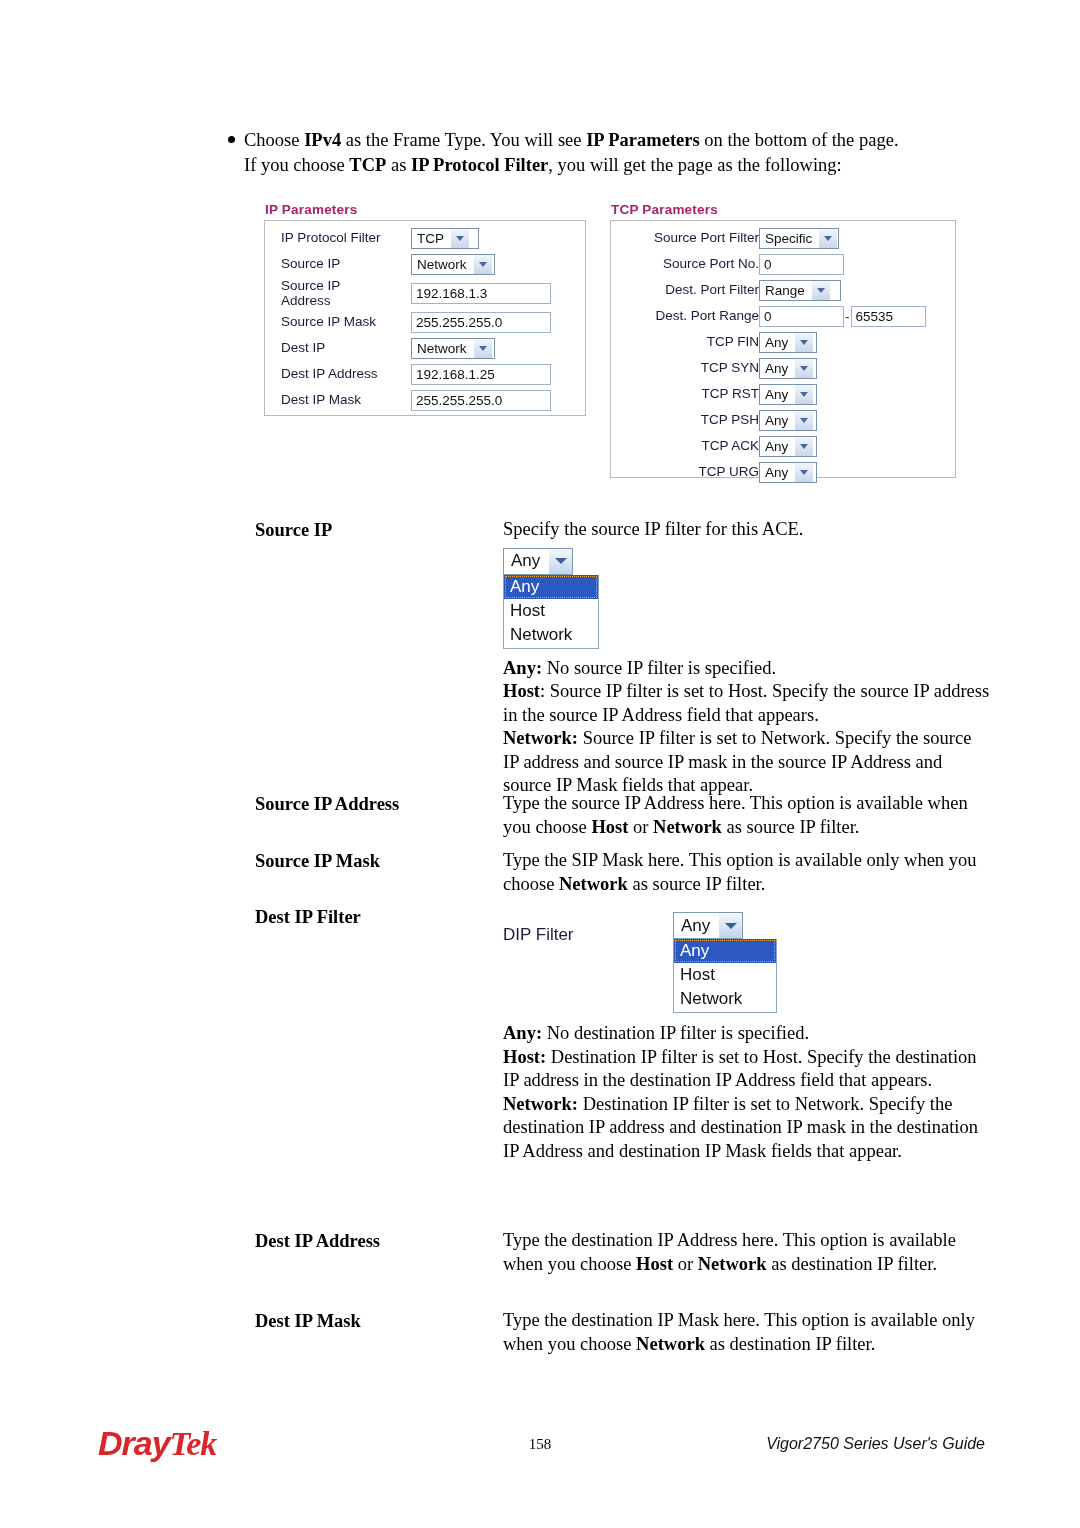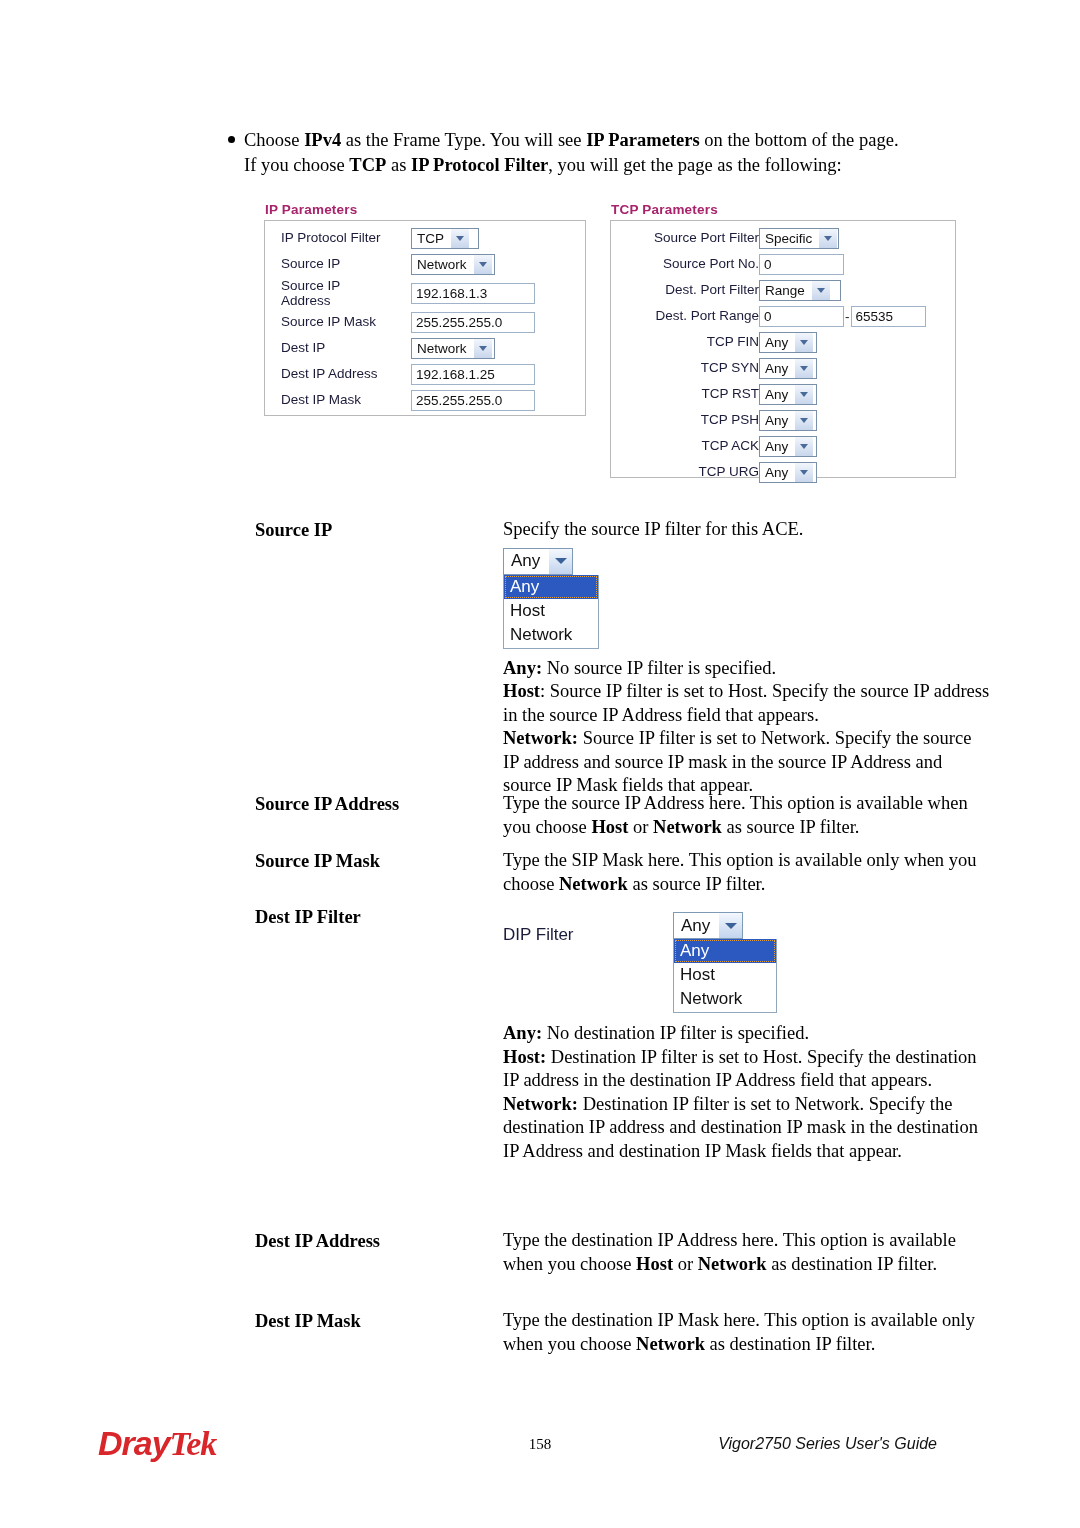--- a/index.html
+++ b/index.html
@@ -131,21 +131,21 @@
     height: 21px;
     box-sizing: border-box;
     font-size: 13.5px;
     font-family: "Liberation Sans", sans-serif;
     color: #111;
     display: flex;
     align-items: center;
     padding: 0 4px;
     white-space: nowrap;
   }
-  .tin.w-addr  { width: 124px; }
+  .tin.w-addr  { width: 140px; }
   .tin.w-port  { width: 85px; }
   .tin.w-port2 { width: 75px; }
   .rangewrap { display:flex; align-items:center; }
   .dash { padding: 0 1px; font-size: 13.5px; color:#222; }
 
   
   .defs { position: absolute; left: 0; top: 0; width: 1080px; }
   .def {
     position: absolute;
     left: 255px;
@@ -227,21 +227,21 @@
   .dip-label {
     font-family: "Liberation Sans", sans-serif;
     font-size: 17px;
     color: #1b1b3a;
     width: 170px;
     padding-top: 3px;
     margin-top: 8px;
   }
 
   
-  .footer { position: absolute; left: 0; top: 1424px; width: 1005px; height: 50px; }
+  .footer { position: absolute; left: 0; top: 1424px; width: 1005px; height: 50px; padding-left: 48px; }
   .logo {
     position: absolute;
     left: 98px;
     top: 0px;
     font-family: "Liberation Sans", sans-serif;
     font-size: 34px;
     font-weight: bold;
     font-style: italic;
     color: #d8262a;
     letter-spacing: -1px;

